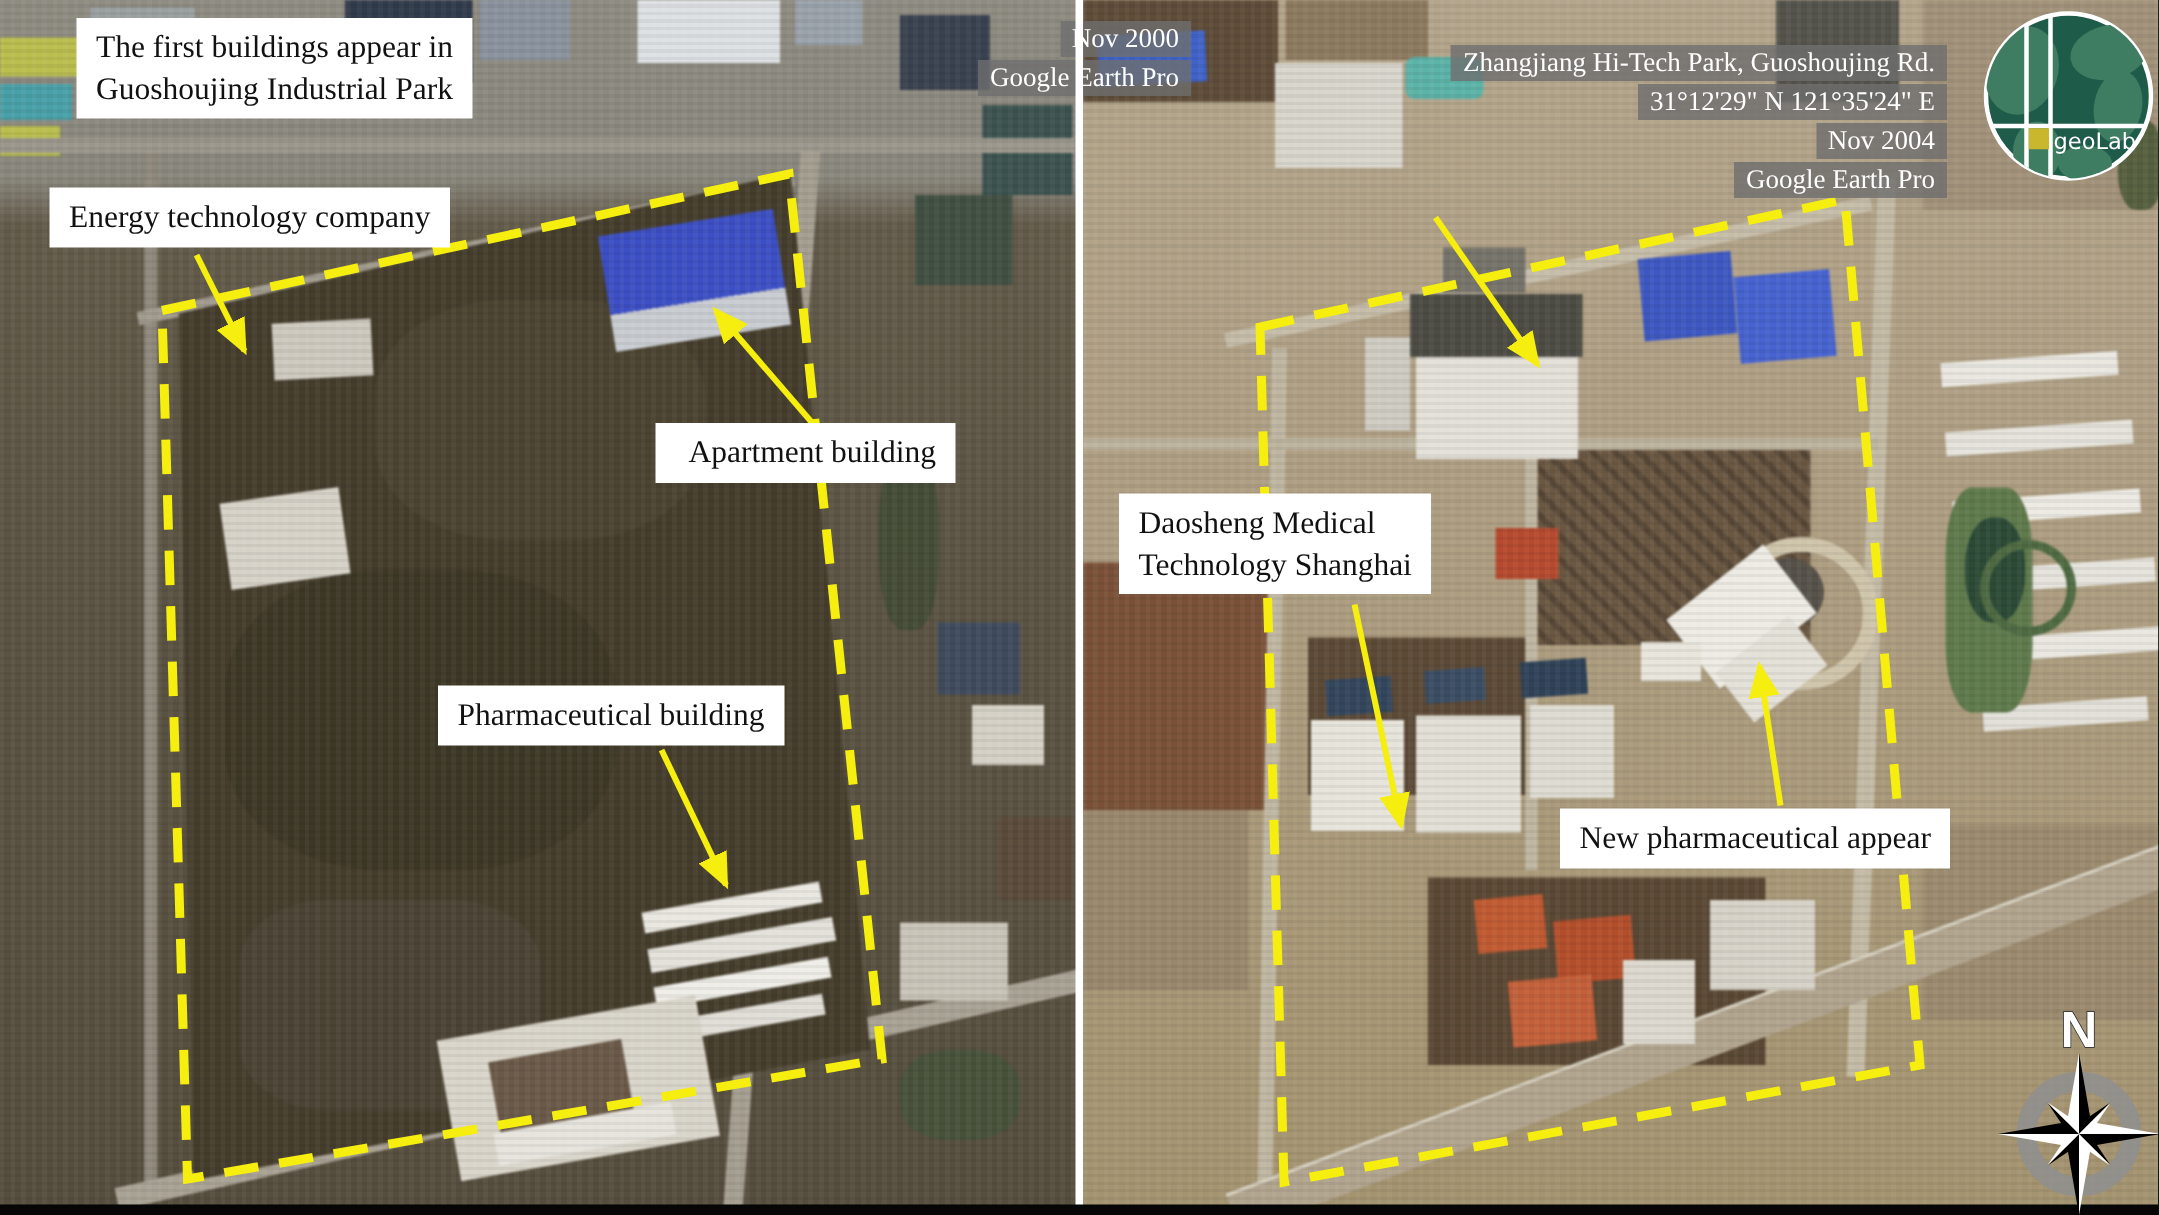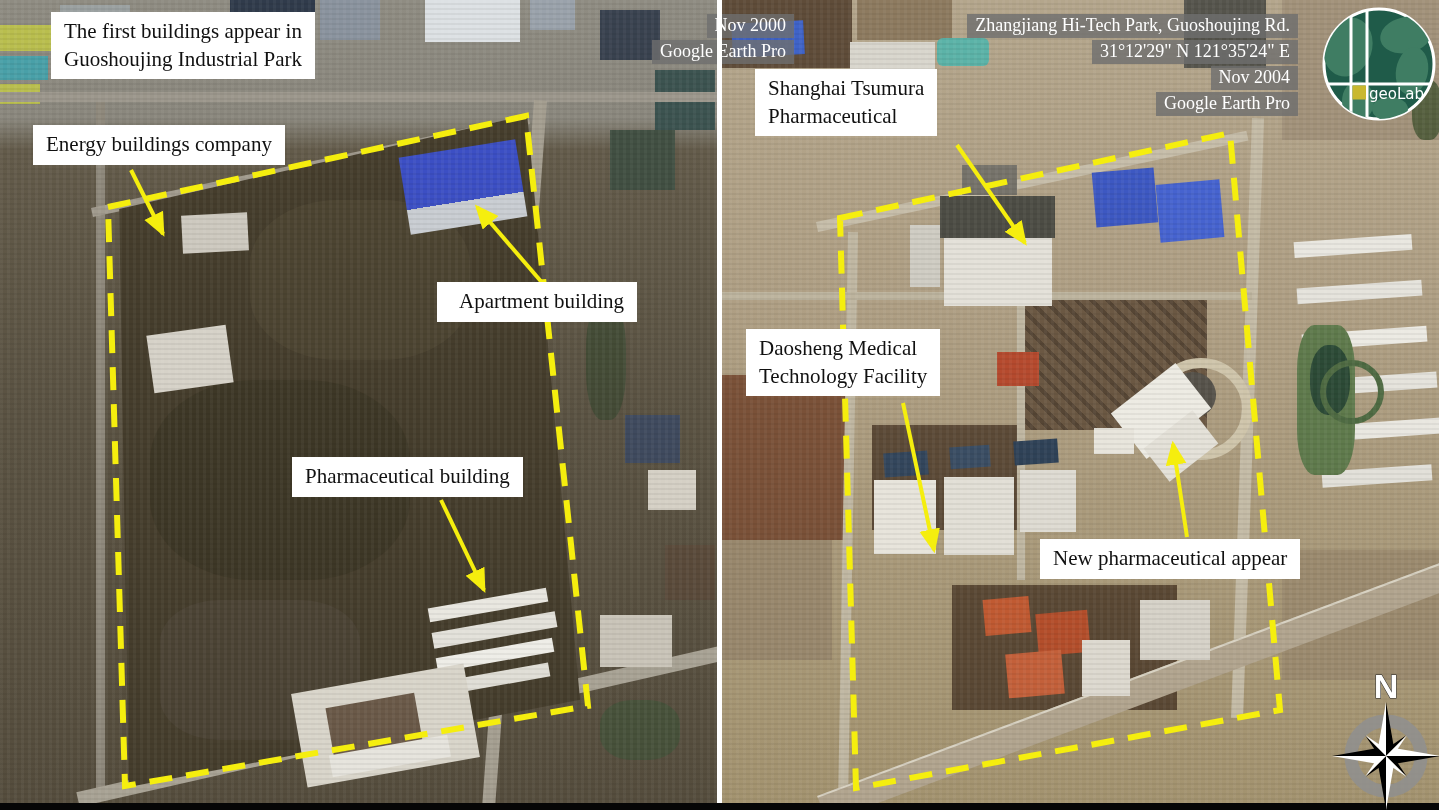--- a/index.html
+++ b/index.html
@@ -126,21 +126,21 @@
         <div class="f" style="left: 575px; top: 284px; width: 125px; height: 16px; background: rgb(229, 227, 220); transform: rotate(-4deg);"></div>
         <div class="f" style="left: 580px; top: 330px; width: 125px; height: 16px; background: rgb(236, 234, 227); transform: rotate(-4deg);"></div>
         <div class="f" style="left: 585px; top: 376px; width: 130px; height: 16px; background: rgb(229, 227, 220); transform: rotate(-4deg);"></div>
         <div class="f" style="left: 590px; top: 422px; width: 130px; height: 16px; background: rgb(233, 231, 224); transform: rotate(-4deg);"></div>
         <div class="f" style="left: 600px; top: 468px; width: 110px; height: 16px; background: rgb(226, 224, 217); transform: rotate(-4deg);"></div>
         <div class="f" style="left: 575px; top: 325px; width: 58px; height: 150px; background: rgb(95, 122, 76); border-radius: 30%;"></div>
         <div class="f" style="left: 588px; top: 345px; width: 40px; height: 70px; background: rgb(44, 74, 54); border-radius: 45%;"></div>
         <div class="f" style="left: 598px; top: 360px; width: 52px; height: 52px; border-radius: 50%; border: 6px solid rgb(78, 106, 66);"></div>
         <div class="f" style="left: 690px; top: 80px; width: 30px; height: 60px; background: rgb(86, 96, 63); border-radius: 40%;"></div>
       </div>
-    <div class="credits" style="top:12px;right:141px;">
+    <div class="credits" style="top:28px;right:141px;">
       <span class="cl"><span>Zhangjiang Hi-Tech Park, Guoshoujing Rd.</span></span>
       <span class="cl"><span>31°12'29" N 121°35'24" E</span></span>
       <span class="cl"><span>Nov 2004</span></span>
       <span class="cl"><span>Google Earth Pro</span></span>
     </div>
   </div>
 
   <svg id="overlay-svg" width="1439" height="810" viewBox="0 0 1439 810">
     <defs>
       <marker id="ah" markerWidth="8" markerHeight="7" refX="5.2" refY="2.6" orient="auto" markerUnits="strokeWidth">
@@ -156,27 +156,25 @@
         <line x1="441" y1="500" x2="484" y2="590"></line>
         <line x1="957" y1="145" x2="1025" y2="243"></line>
         <line x1="903" y1="403" x2="934" y2="550"></line>
         <line x1="1187" y1="537" x2="1173" y2="444"></line>
       </g>
     </g>
   </svg>
 
   <div class="abox" style="left:19px;top:12px;margin-left:32px;">The first buildings appear in
 Guoshoujing Industrial Park</div>
-  <div class="abox" style="left:33px;top:125px;">Energy buildings company</div>
+  <div class="abox" style="left:33px;top:125px;">Energy technology company</div>
   <div class="abox" style="left:437px;top:282px;padding-left:22px;">Apartment building</div>
   <div class="abox" style="left:292px;top:457px;">Pharmaceutical building</div>
-  <div class="abox" style="left:755px;top:69px;">Shanghai Tsumura
-Pharmaceutical</div>
   <div class="abox" style="left:746px;top:329px;">Daosheng Medical
-Technology Facility</div>
+Technology Shanghai</div>
   <div class="abox" style="left:1040px;top:539px;">New pharmaceutical appear</div>
 
   <svg id="geolab" width="118" height="118" viewBox="0 0 118 118">
     <defs>
         <clipPath id="lc">
           <circle cx="59" cy="59" r="55"></circle>
         </clipPath>
       </defs>
     <circle cx="59" cy="59" r="55" fill="#1f5b49" stroke="#fff" stroke-width="3"></circle>
     <g clip-path="url(#lc)">

